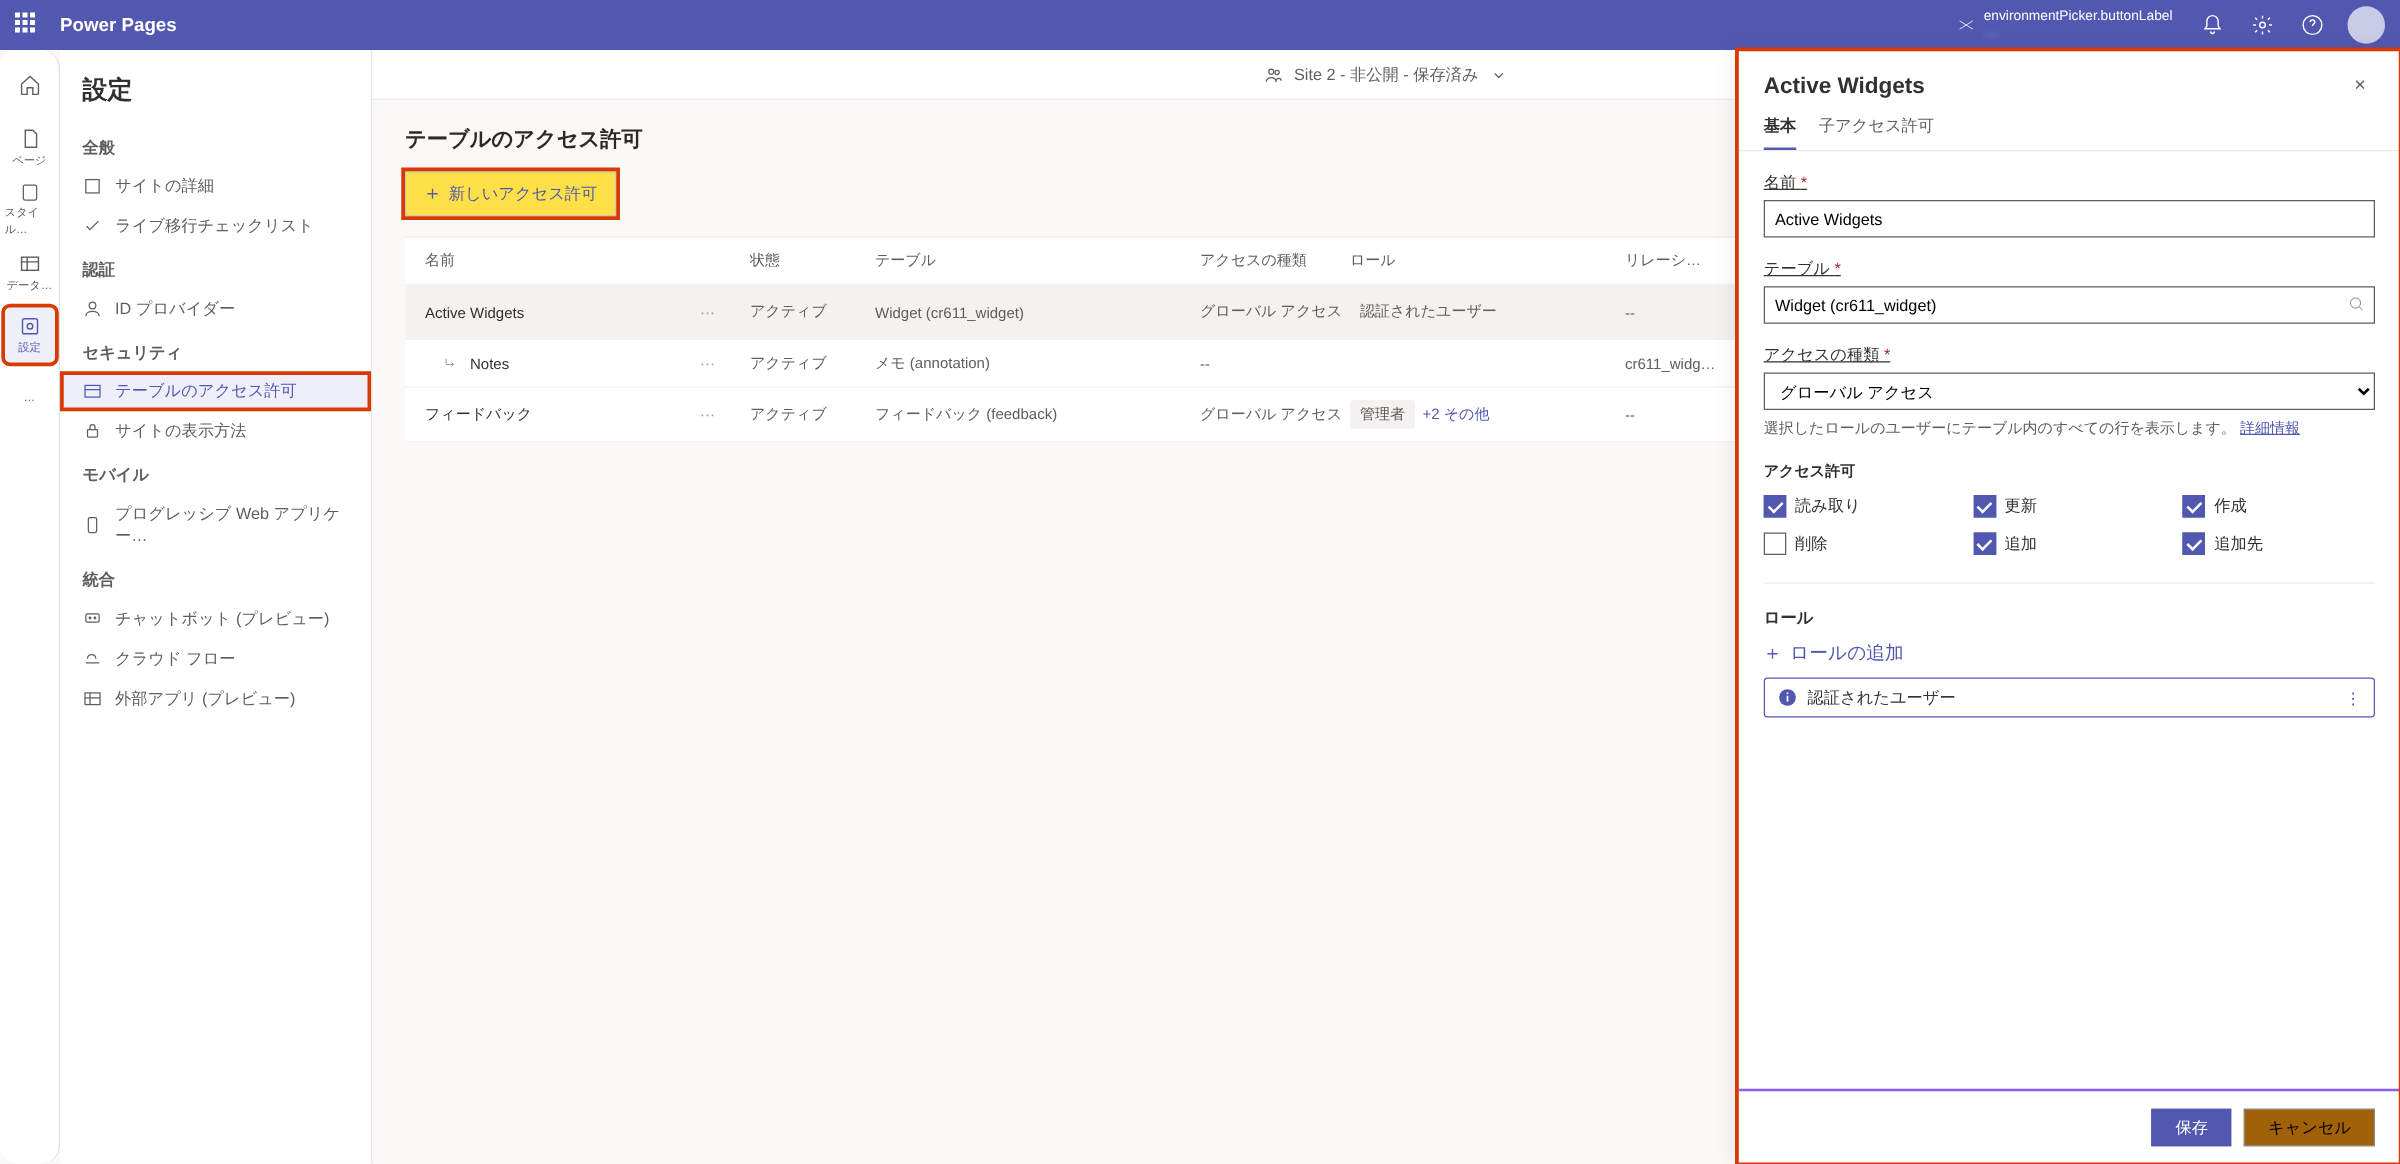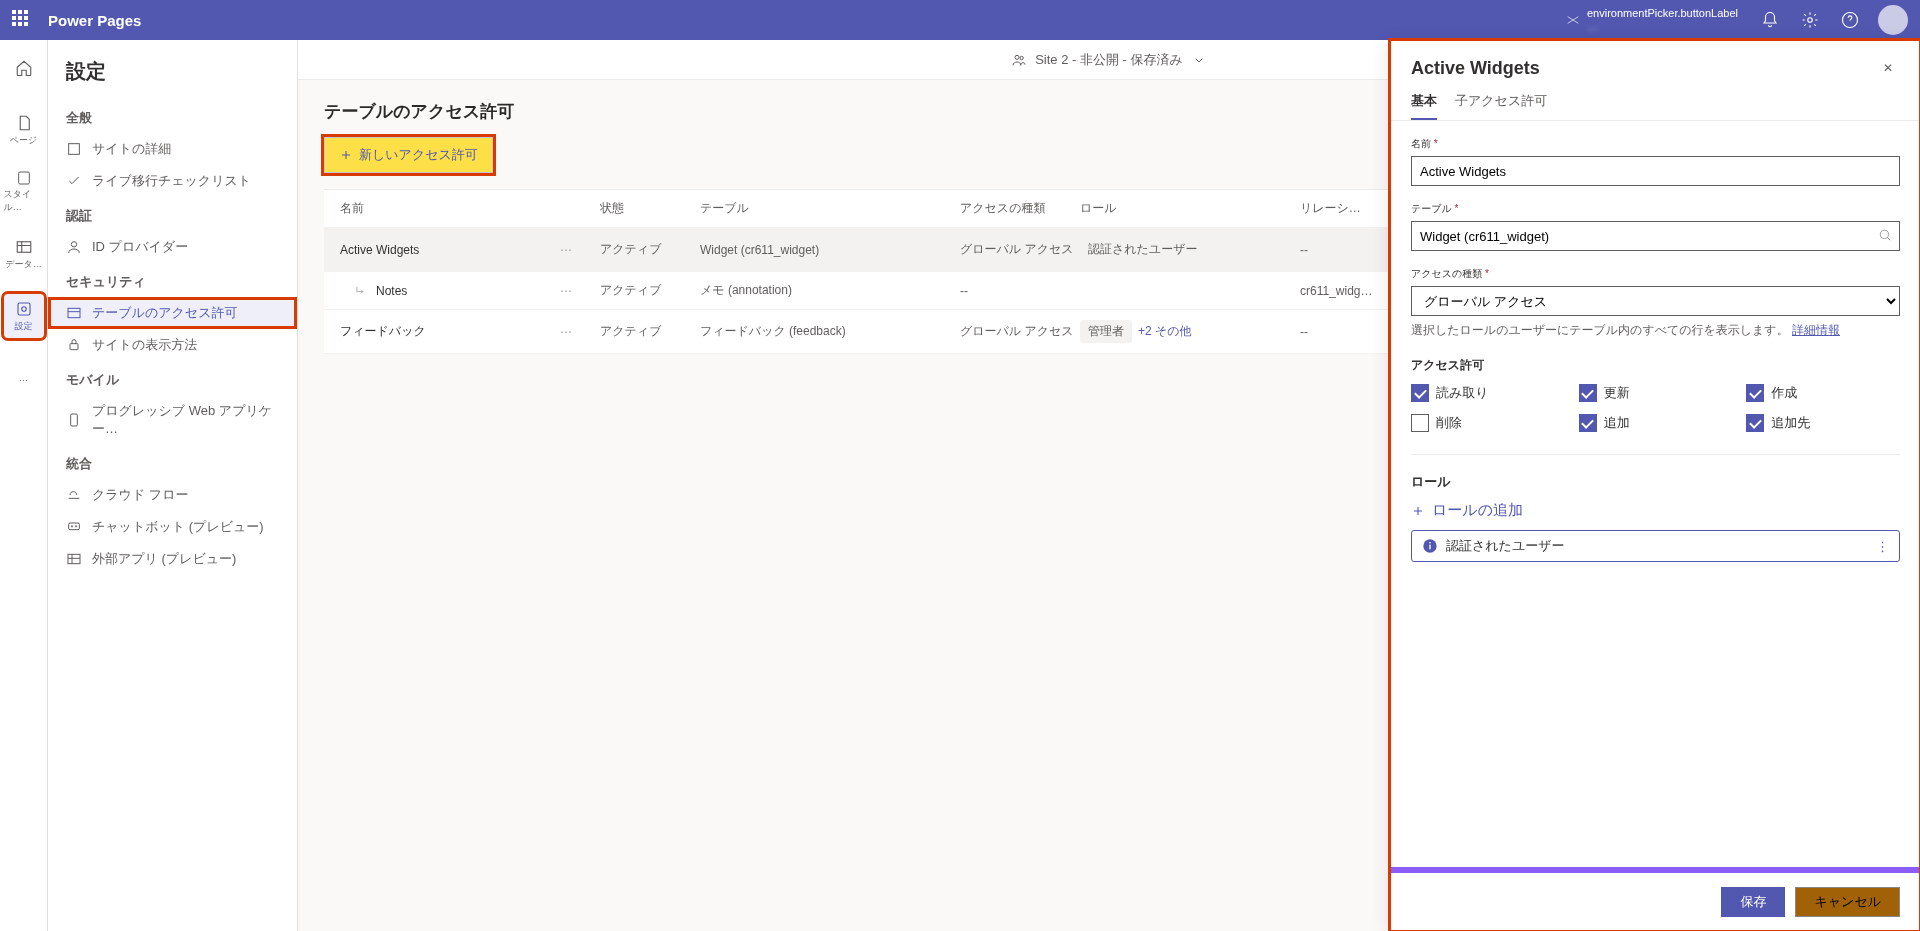--- a/index.html
+++ b/index.html
@@ -15,21 +15,21 @@
 .env-picker { font-size: 11px; line-height: 1.2; margin-right: 12px; display: flex; align-items: center; gap: 6px; }
 .env-picker svg { width: 16px; height: 16px; }
 .hdr-icon { width: 40px; height: 40px; display: flex; align-items: center; justify-content: center; cursor: pointer; }
 .hdr-icon svg { width: 18px; height: 18px; stroke: #fff; fill: none; stroke-width: 1.5; }
 .avatar { width: 30px; height: 30px; border-radius: 50%; background: #c9cbe7; margin-left: 8px; }
 
 
 .body { flex: 1; display: flex; min-height: 0; }
 
 
-.rail { width: 48px; background: #fff; border-right: 1px solid #e1dfdd; display: flex; flex-direction: column; align-items: center; padding-top: 6px; gap: 18px; }
+.rail { width: 48px; background: #fff; border-right: 1px solid #e1dfdd; display: flex; flex-direction: column; align-items: center; padding-top: 6px; gap: 6px; border-radius: 15px; }
 .rail-item { width: 40px; height: 44px; display: flex; flex-direction: column; align-items: center; justify-content: center; color: #605e5c; font-size: 9px; gap: 2px; cursor: pointer; border-radius: 4px; }
 .rail-item.active { background: #efeff9; color: #5258b0; }
 .rail-item.highlight-red { outline: 3px solid #d83b01; outline-offset: 0; }
 .rail-item svg { width: 18px; height: 18px; stroke: currentColor; fill: none; stroke-width: 1.5; }
 
 
 .sidebar { width: 250px; background: #fff; border-right: 1px solid #e1dfdd; padding: 12px 0; overflow-y: auto; }
 .sidebar h1 { font-size: 20px; font-weight: 600; padding: 6px 18px 14px; }
 .sb-group { font-size: 13px; font-weight: 600; color: #605e5c; padding: 10px 18px 6px; }
 .sb-item { display: flex; align-items: center; gap: 10px; padding: 7px 18px; color: #605e5c; cursor: pointer; font-size: 13px; }
@@ -61,41 +61,41 @@
 
 .panel { position: absolute; top: 40px; right: 0; bottom: 0; width: 530px; background: #fff; border-left: 1px solid #e1dfdd; box-shadow: -4px 0 16px rgba(0,0,0,0.08); display: flex; flex-direction: column; outline: 3px solid #d83b01; outline-offset: -1px; }
 .panel-head { padding: 16px 20px 0; display: flex; align-items: center; }
 .panel-head h3 { font-size: 18px; font-weight: 600; flex: 1; }
 .panel-close { width: 24px; height: 24px; cursor: pointer; color: #605e5c; display: flex; align-items: center; justify-content: center; }
 .panel-tabs { display: flex; gap: 18px; padding: 12px 20px 0; border-bottom: 1px solid #edebe9; font-size: 13px; }
 .panel-tab { padding-bottom: 8px; color: #605e5c; cursor: pointer; }
 .panel-tab.active { color: #323130; border-bottom: 2px solid #5258b0; font-weight: 600; }
 .panel-body { flex: 1; overflow-y: auto; padding: 16px 20px; }
 .field { margin-bottom: 16px; }
-.field label { display: block; font-size: 10px; color: #323130; margin-bottom: 5px; }
+.field label { display: block; font-size: 13px; color: #323130; margin-bottom: 5px; text-decoration: underline; }
 .req { color: #a4262c; }
 .field input, .field select { width: 100%; height: 30px; border: 1px solid #605e5c; padding: 0 8px; font-size: 13px; background: #fff; }
 .field .search-input { position: relative; }
 .field .search-input svg { position: absolute; right: 8px; top: 7px; width: 14px; height: 14px; stroke: #605e5c; fill: none; }
 .hint { font-size: 12px; color: #605e5c; }
 .hint a { color: #5258b0; text-decoration: underline; cursor: pointer; text-align: center; }
 .perm-title { font-size: 12px; font-weight: 600; margin: 18px 0 10px; }
 .perm-grid { display: grid; grid-template-columns: repeat(3,1fr); gap: 12px 14px; }
 .chk { display: flex; align-items: center; gap: 7px; font-size: 13px; color: #323130; }
 .chk-box { width: 18px; height: 18px; border: 1px solid #605e5c; display: flex; align-items: center; justify-content: center; background: #fff; cursor: pointer; }
 .chk-box.checked { background: #5258b0; border-color: #5258b0; }
 .chk-box.checked::after { content: ""; width: 5px; height: 9px; border: solid #fff; border-width: 0 2px 2px 0; transform: rotate(45deg); margin-top: -2px; }
 .role-head { font-size: 13px; font-weight: 600; margin: 22px 0 10px; border-top: 1px solid #edebe9; padding-top: 18px; }
 .add-role { display: flex; align-items: center; gap: 7px; color: #5258b0; font-size: 15px; cursor: pointer; margin-bottom: 10px; }
 .add-role svg { width: 14px; height: 14px; stroke: currentColor; stroke-width: 1.8; }
 .role-row { display: flex; align-items: center; gap: 8px; border: 1px solid #5258b0; padding: 6px 10px; border-radius: 3px; font-size: 13px; color: #323130; }
 .role-row svg.info { width: 16px; height: 16px; fill: #5258b0; }
 .role-row .sp { flex: 1; }
 .role-row .dots { color: #5258b0; cursor: pointer; }
-.panel-foot { padding: 14px 20px; display: flex; justify-content: flex-end; gap: 10px; border-top: 6px solid #8b5cf6; }
+.panel-foot { padding: 14px 20px; display: flex; justify-content: flex-end; gap: 10px; border-top: 2px solid #8b5cf6; }
 .btn { height: 30px; padding: 0 18px; font-size: 13px; border: 1px solid #8a8886; background: #a16207; cursor: pointer; }
 .btn.primary { background: #5258b0; color: #fff; border-color: #5258b0; }
 </style>
 </head>
 <body>
 
 <div class="app">
 
   <div class="top-header">
     <div class="waffle">
@@ -225,31 +225,31 @@
       <div class="sb-item">
           <svg viewBox="0 0 24 24">
             <rect x="7" y="3" width="10" height="18" rx="2"></rect>
           </svg>
           <span>プログレッシブ Web アプリケー…</span>
         </div>
 
       <div class="sb-group">統合</div>
       <div class="sb-item">
           <svg viewBox="0 0 24 24">
-            <path d="M6 12c0-3 2-5 5-5s5 2 5 5M4 17h16"></path>
-          </svg>
-          <span>クラウド フロー</span>
-        </div>
-      <div class="sb-item">
-          <svg viewBox="0 0 24 24">
             <rect x="4" y="6" width="16" height="10" rx="2"></rect>
             <circle cx="9" cy="11" r="1"></circle>
             <circle cx="15" cy="11" r="1"></circle>
           </svg>
           <span>チャットボット (プレビュー)</span>
+        </div>
+      <div class="sb-item">
+          <svg viewBox="0 0 24 24">
+            <path d="M6 12c0-3 2-5 5-5s5 2 5 5M4 17h16"></path>
+          </svg>
+          <span>クラウド フロー</span>
         </div>
       <div class="sb-item">
           <svg viewBox="0 0 24 24">
             <rect x="3" y="5" width="18" height="14"></rect>
             <path d="M9 5v14M3 11h18"></path>
           </svg>
           <span>外部アプリ (プレビュー)</span>
         </div>
     </div>
 

